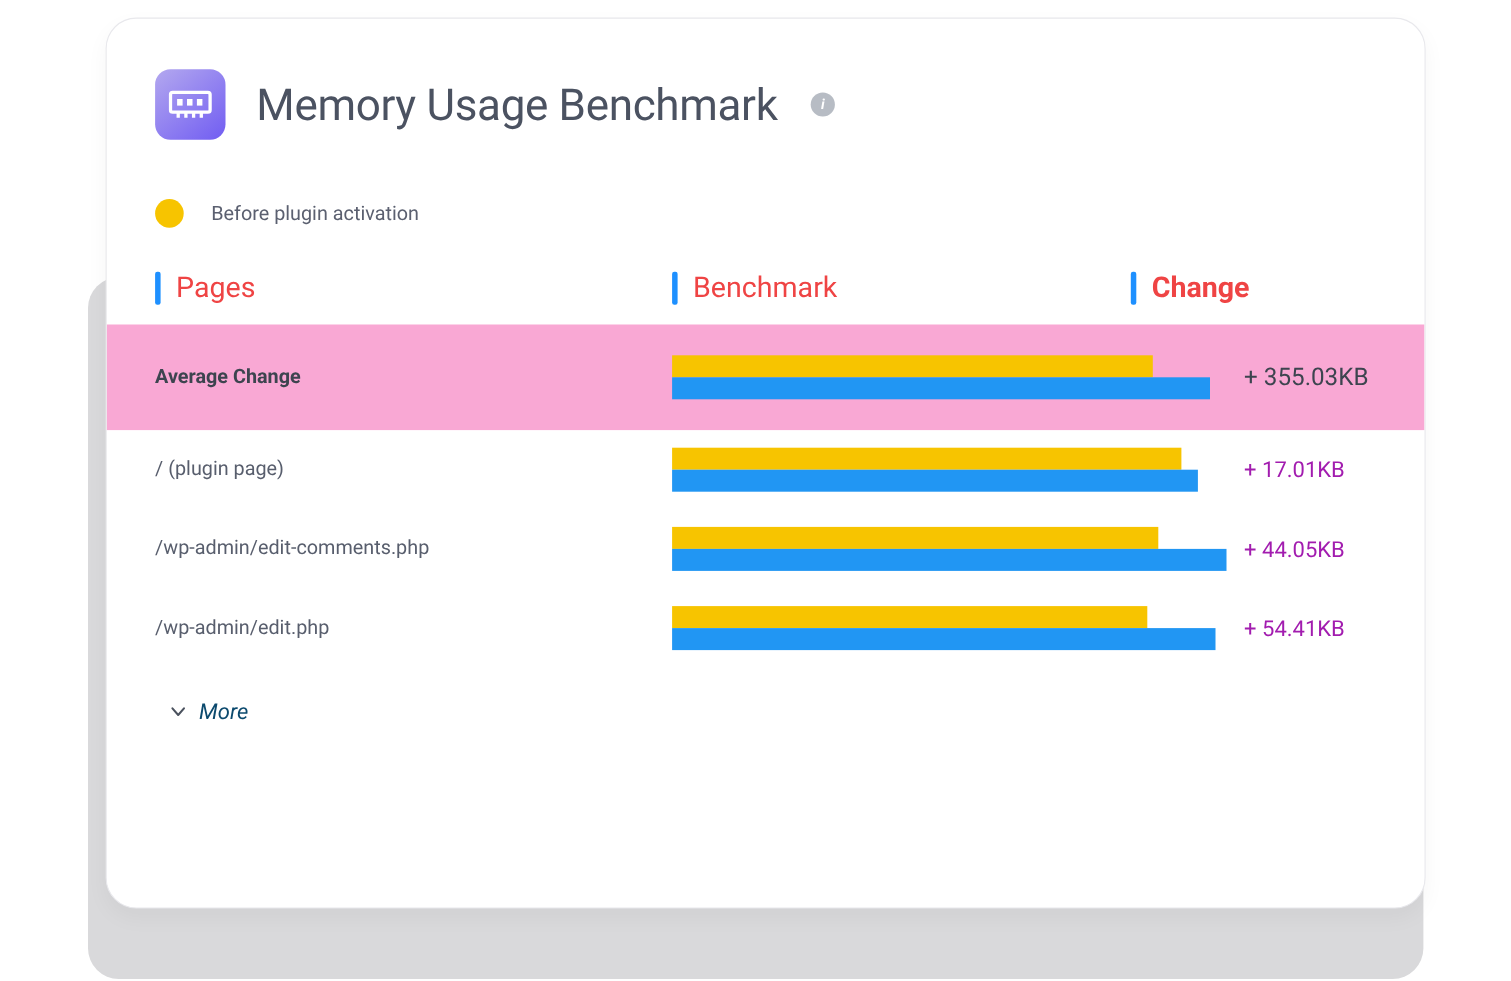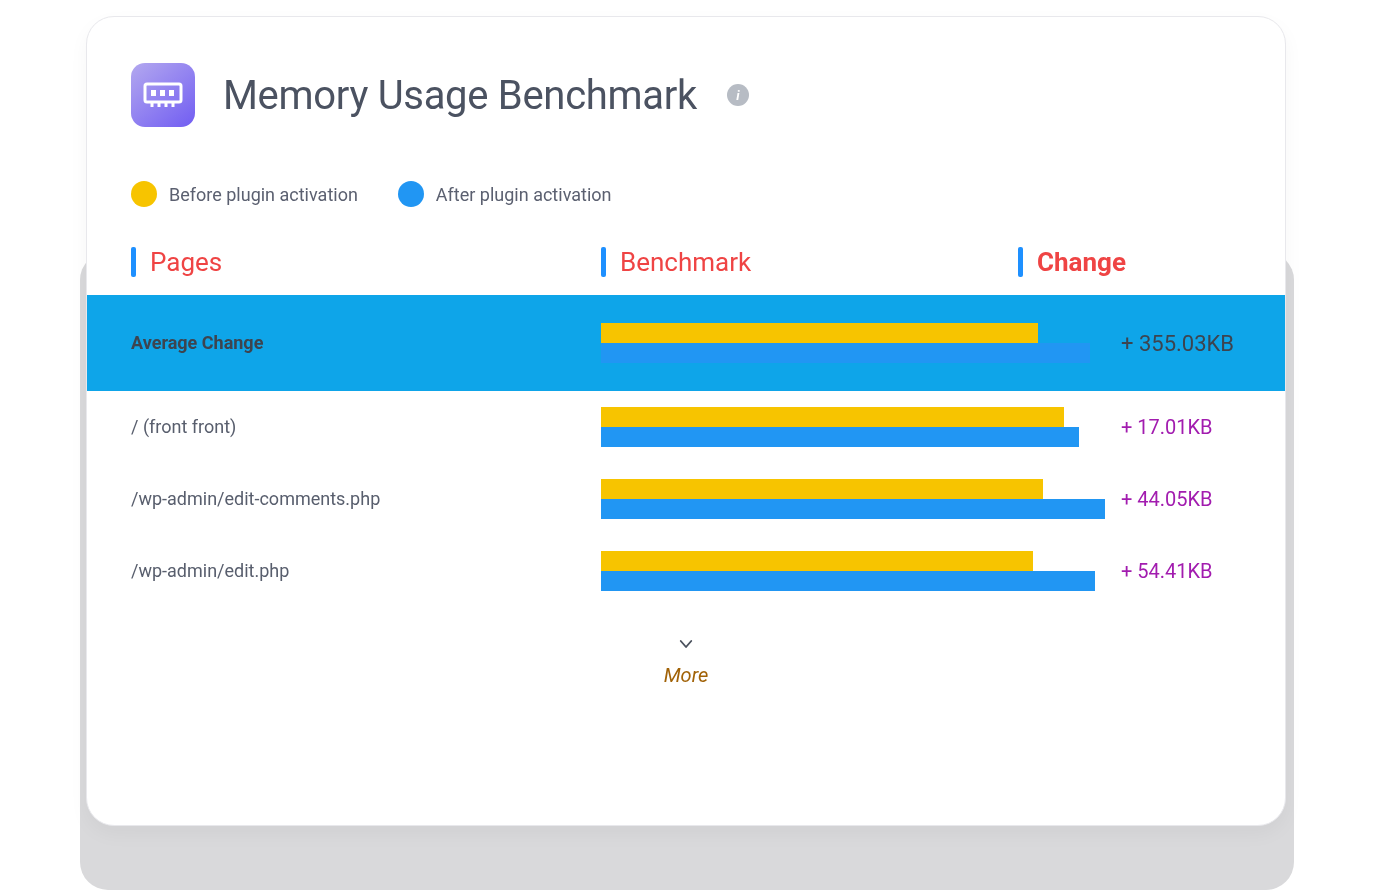--- a/index.html
+++ b/index.html
@@ -15,21 +15,21 @@
     top: 252px;
     left: 80px;
     width: 1214px;
     height: 638px;
     background: #d9d9db;
     border-radius: 28px;
   }
   .card {
     position: absolute;
     top: 16px;
-    left: 86px;
+    left: 96px;
     width: 1200px;
     height: 810px;
     background: #fff;
     border-radius: 28px;
     border: 1px solid #e8e8ec;
     box-shadow: 0 8px 20px rgba(0,0,0,0.04);
     padding: 46px 0 0 0;
     overflow: hidden;
   }
   .header {
@@ -70,21 +70,21 @@
   }
   .legend {
     display: flex;
     gap: 40px;
     align-items: center;
     padding: 54px 44px 0 44px;
   }
   .legend-item {
     display: flex;
     align-items: center;
-    gap: 12px;
+    gap: 25px;
     font-size: 18px;
     color: #5b6070;
   }
   .dot {
     width: 26px;
     height: 26px;
     border-radius: 50%;
   }
   .dot-yellow { background: #f7c400; }
   .dot-blue { background: #2196f3; }
@@ -108,21 +108,21 @@
   }
   .col-pages { width: 470px; }
   .col-bench { width: 417px; }
   .col-change { flex: 1; font-weight: bold; }
   .row {
     display: flex;
     align-items: center;
     padding: 16px 44px;
   }
   .row-avg {
-    background: #0ea5e9;
+    background: #f9a8d4;
     padding-top: 28px;
     padding-bottom: 28px;
   }
   .row .page-label {
     width: 470px;
     font-size: 18px;
     color: #585e6d;
     line-height: 1.4;
     padding-right: 24px;
   }
@@ -148,23 +148,22 @@
     font-size: 22px;
     color: #3d444f;
   }
   .more {
     display: flex;
     align-items: center;
     gap: 10px;
     padding: 28px 56px;
     font-size: 20px;
     font-style: italic;
-    color: #a16207;
+    color: #0c4a6e;
     cursor: pointer;
-    flex-direction: column;
   }
   .chevron-down {
     width: 18px; height: 18px;
   }
 </style>
 </head>
 <body>
 
 <div class="shadow-card"></div>
 
@@ -185,24 +184,20 @@
     </div>
     <h1 class="title">Memory Usage Benchmark</h1>
     <span class="info-icon">i</span>
   </div>
 
   <div class="legend">
     <div class="legend-item">
       <span class="dot dot-yellow"></span>
       <span>Before plugin activation</span>
     </div>
-    <div class="legend-item">
-      <span class="dot dot-blue"></span>
-      <span>After plugin activation</span>
-    </div>
   </div>
 
   <div class="col-headers">
     <div class="col-h col-pages">
       <span class="col-tick"></span>
       <span>Pages</span>
     </div>
     <div class="col-h col-bench">
       <span class="col-tick"></span>
       <span>Benchmark</span>
@@ -216,21 +211,21 @@
   <div id="rows-container">
       <div class="row row-avg">
         <div class="page-label">Average Change</div>
         <div class="bars">
           <div class="bar bar-yellow" style="width: 84%; background: rgb(247, 196, 0);"></div>
           <div class="bar bar-blue" style="width: 94%; background: rgb(33, 150, 243);"></div>
         </div>
         <div class="change">+ 355.03KB</div>
       </div>
       <div class="row">
-        <div class="page-label">/ (front front)</div>
+        <div class="page-label">/ (plugin page)</div>
         <div class="bars">
           <div class="bar bar-yellow" style="width: 89%; background: rgb(247, 196, 0);"></div>
           <div class="bar bar-blue" style="width: 92%; background: rgb(33, 150, 243);"></div>
         </div>
         <div class="change">+ 17.01KB</div>
       </div>
       <div class="row">
         <div class="page-label">/wp-admin/edit-comments.php</div>
         <div class="bars">
           <div class="bar bar-yellow" style="width: 85%; background: rgb(247, 196, 0);"></div>

